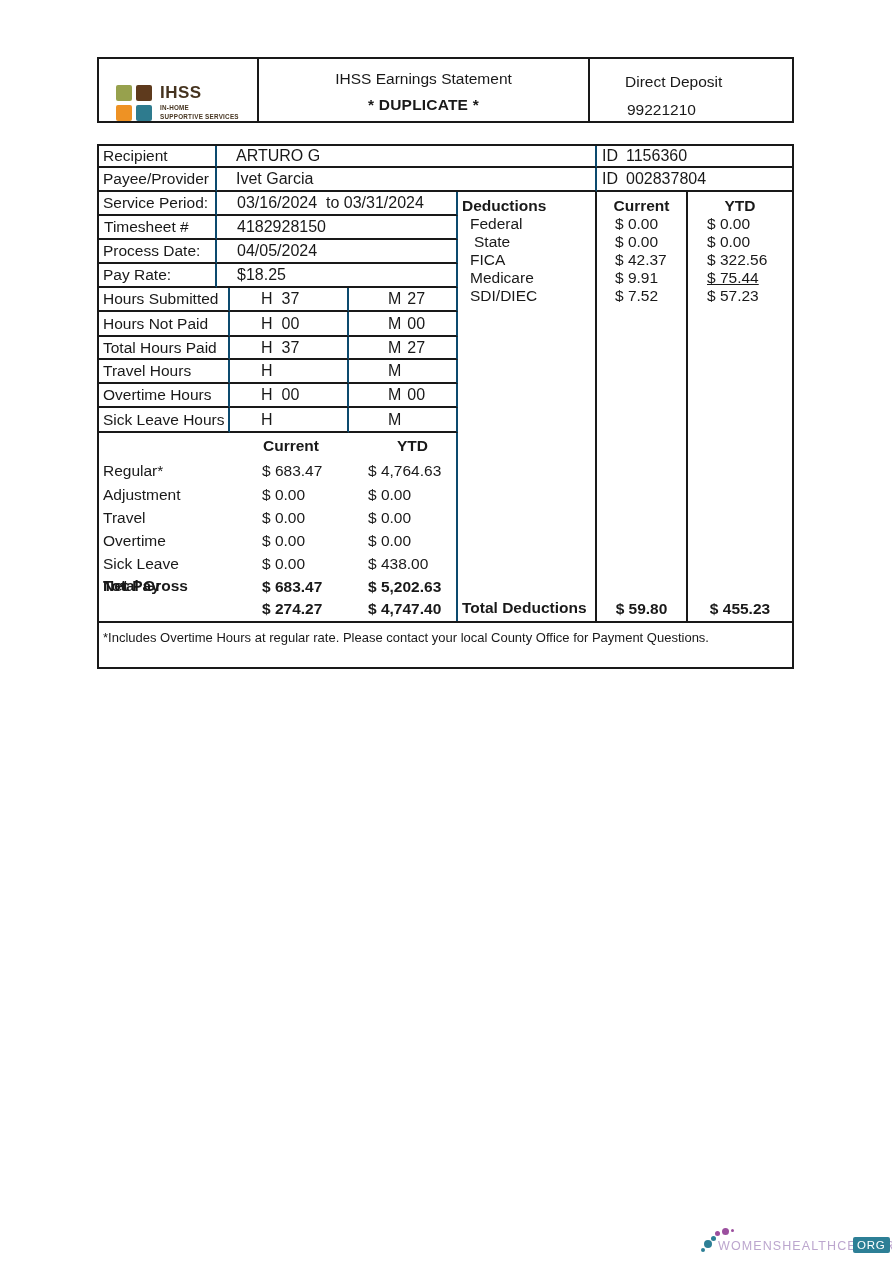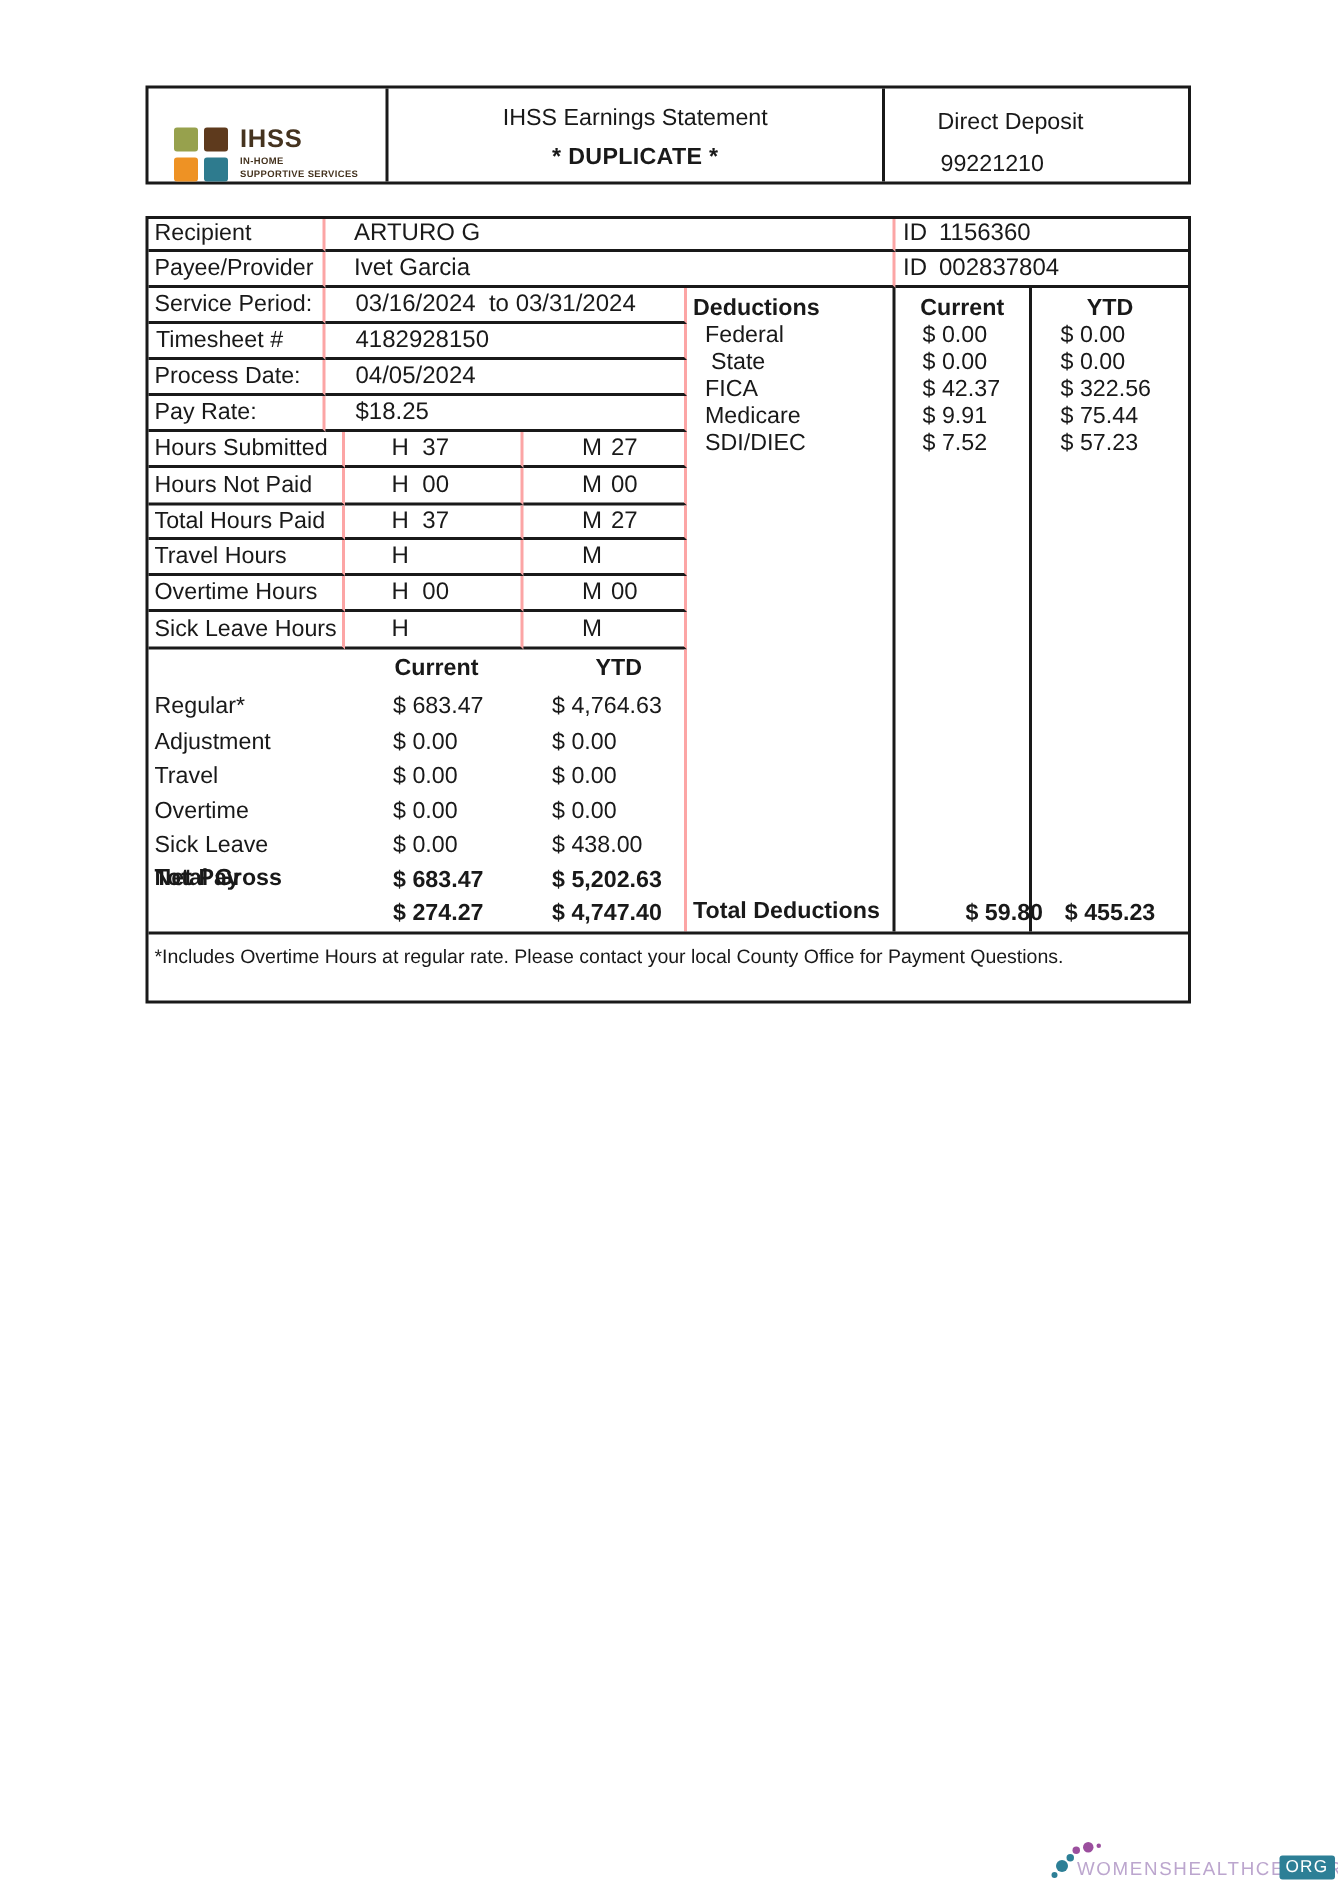--- a/index.html
+++ b/index.html
@@ -29,21 +29,21 @@
 
   
   .table{
     position:absolute;left:97px;top:144px;width:697px;height:525px;
     border:2px solid #191919;box-sizing:border-box;
   }
   .cell{
     position:absolute;box-sizing:border-box;display:flex;align-items:center;
     font-size:15.5px;white-space:pre;overflow:hidden;
   }
-  .br{border-right:2px solid #fca5a5;}
+  .br{border-right:2px solid #0c4a6e;}
   .bb{border-bottom:2px solid #191919;}
   .bold{font-weight:bold;}
   .tspan{position:absolute;font-size:15.5px;white-space:pre;}
   .ctr{text-align:center;}
   .vline,.hline{position:absolute;background:#191919;}
   .footnote{
     position:absolute;left:0;top:477px;width:690px;padding:3px 0 0 4px;
     font-size:13px;line-height:23.5px;white-space:normal;
   }
 
@@ -207,28 +207,28 @@
   <span class="tspan" style="left:375px;top:87px;">State</span>
   <span class="tspan" style="left:516px;top:87px;">$ 0.00</span>
   <span class="tspan" style="left:608px;top:87px;">$ 0.00</span>
 
   <span class="tspan" style="left:371px;top:105px;">FICA</span>
   <span class="tspan" style="left:516px;top:105px;">$ 42.37</span>
   <span class="tspan" style="left:608px;top:105px;">$ 322.56</span>
 
   <span class="tspan" style="left:371px;top:123px;">Medicare</span>
   <span class="tspan" style="left:516px;top:123px;">$ 9.91</span>
-  <span class="tspan" style="left:608px;top:123px;">$ 75.44</span>
+  <span class="tspan" style="left:608px;top:123px;text-decoration:underline;">$ 75.44</span>
 
   <span class="tspan" style="left:371px;top:141px;">SDI/DIEC</span>
   <span class="tspan" style="left:516px;top:141px;">$ 7.52</span>
   <span class="tspan" style="left:608px;top:141px;">$ 57.23</span>
 
   <span class="tspan bold" style="left:363px;top:453px;">Total Deductions</span>
-  <span class="tspan bold ctr" style="left:498px;top:454px;width:89px;padding-left:28px;">$ 59.80</span>
+  <span class="tspan bold ctr" style="left:498px;top:454px;width:89px;">$ 59.80</span>
   <span class="tspan bold ctr" style="left:589px;top:454px;width:104px;">$ 455.23</span>
 
   <div class="hline" style="left:0;top:475px;width:693px;height:2px;"></div>
 
   <div class="footnote">*Includes Overtime Hours at regular rate.  Please contact your local County Office for Payment Questions.</div>
 </div>
 
 <div class="watermark">
   <div class="wm-dot" style="left: 4px; top: 14px; width: 8px; height: 8px; background-color: rgb(45, 127, 150);"></div>
   <div class="wm-dot" style="left: 11px; top: 10px; width: 5px; height: 5px; background-color: rgb(45, 127, 150);"></div>

